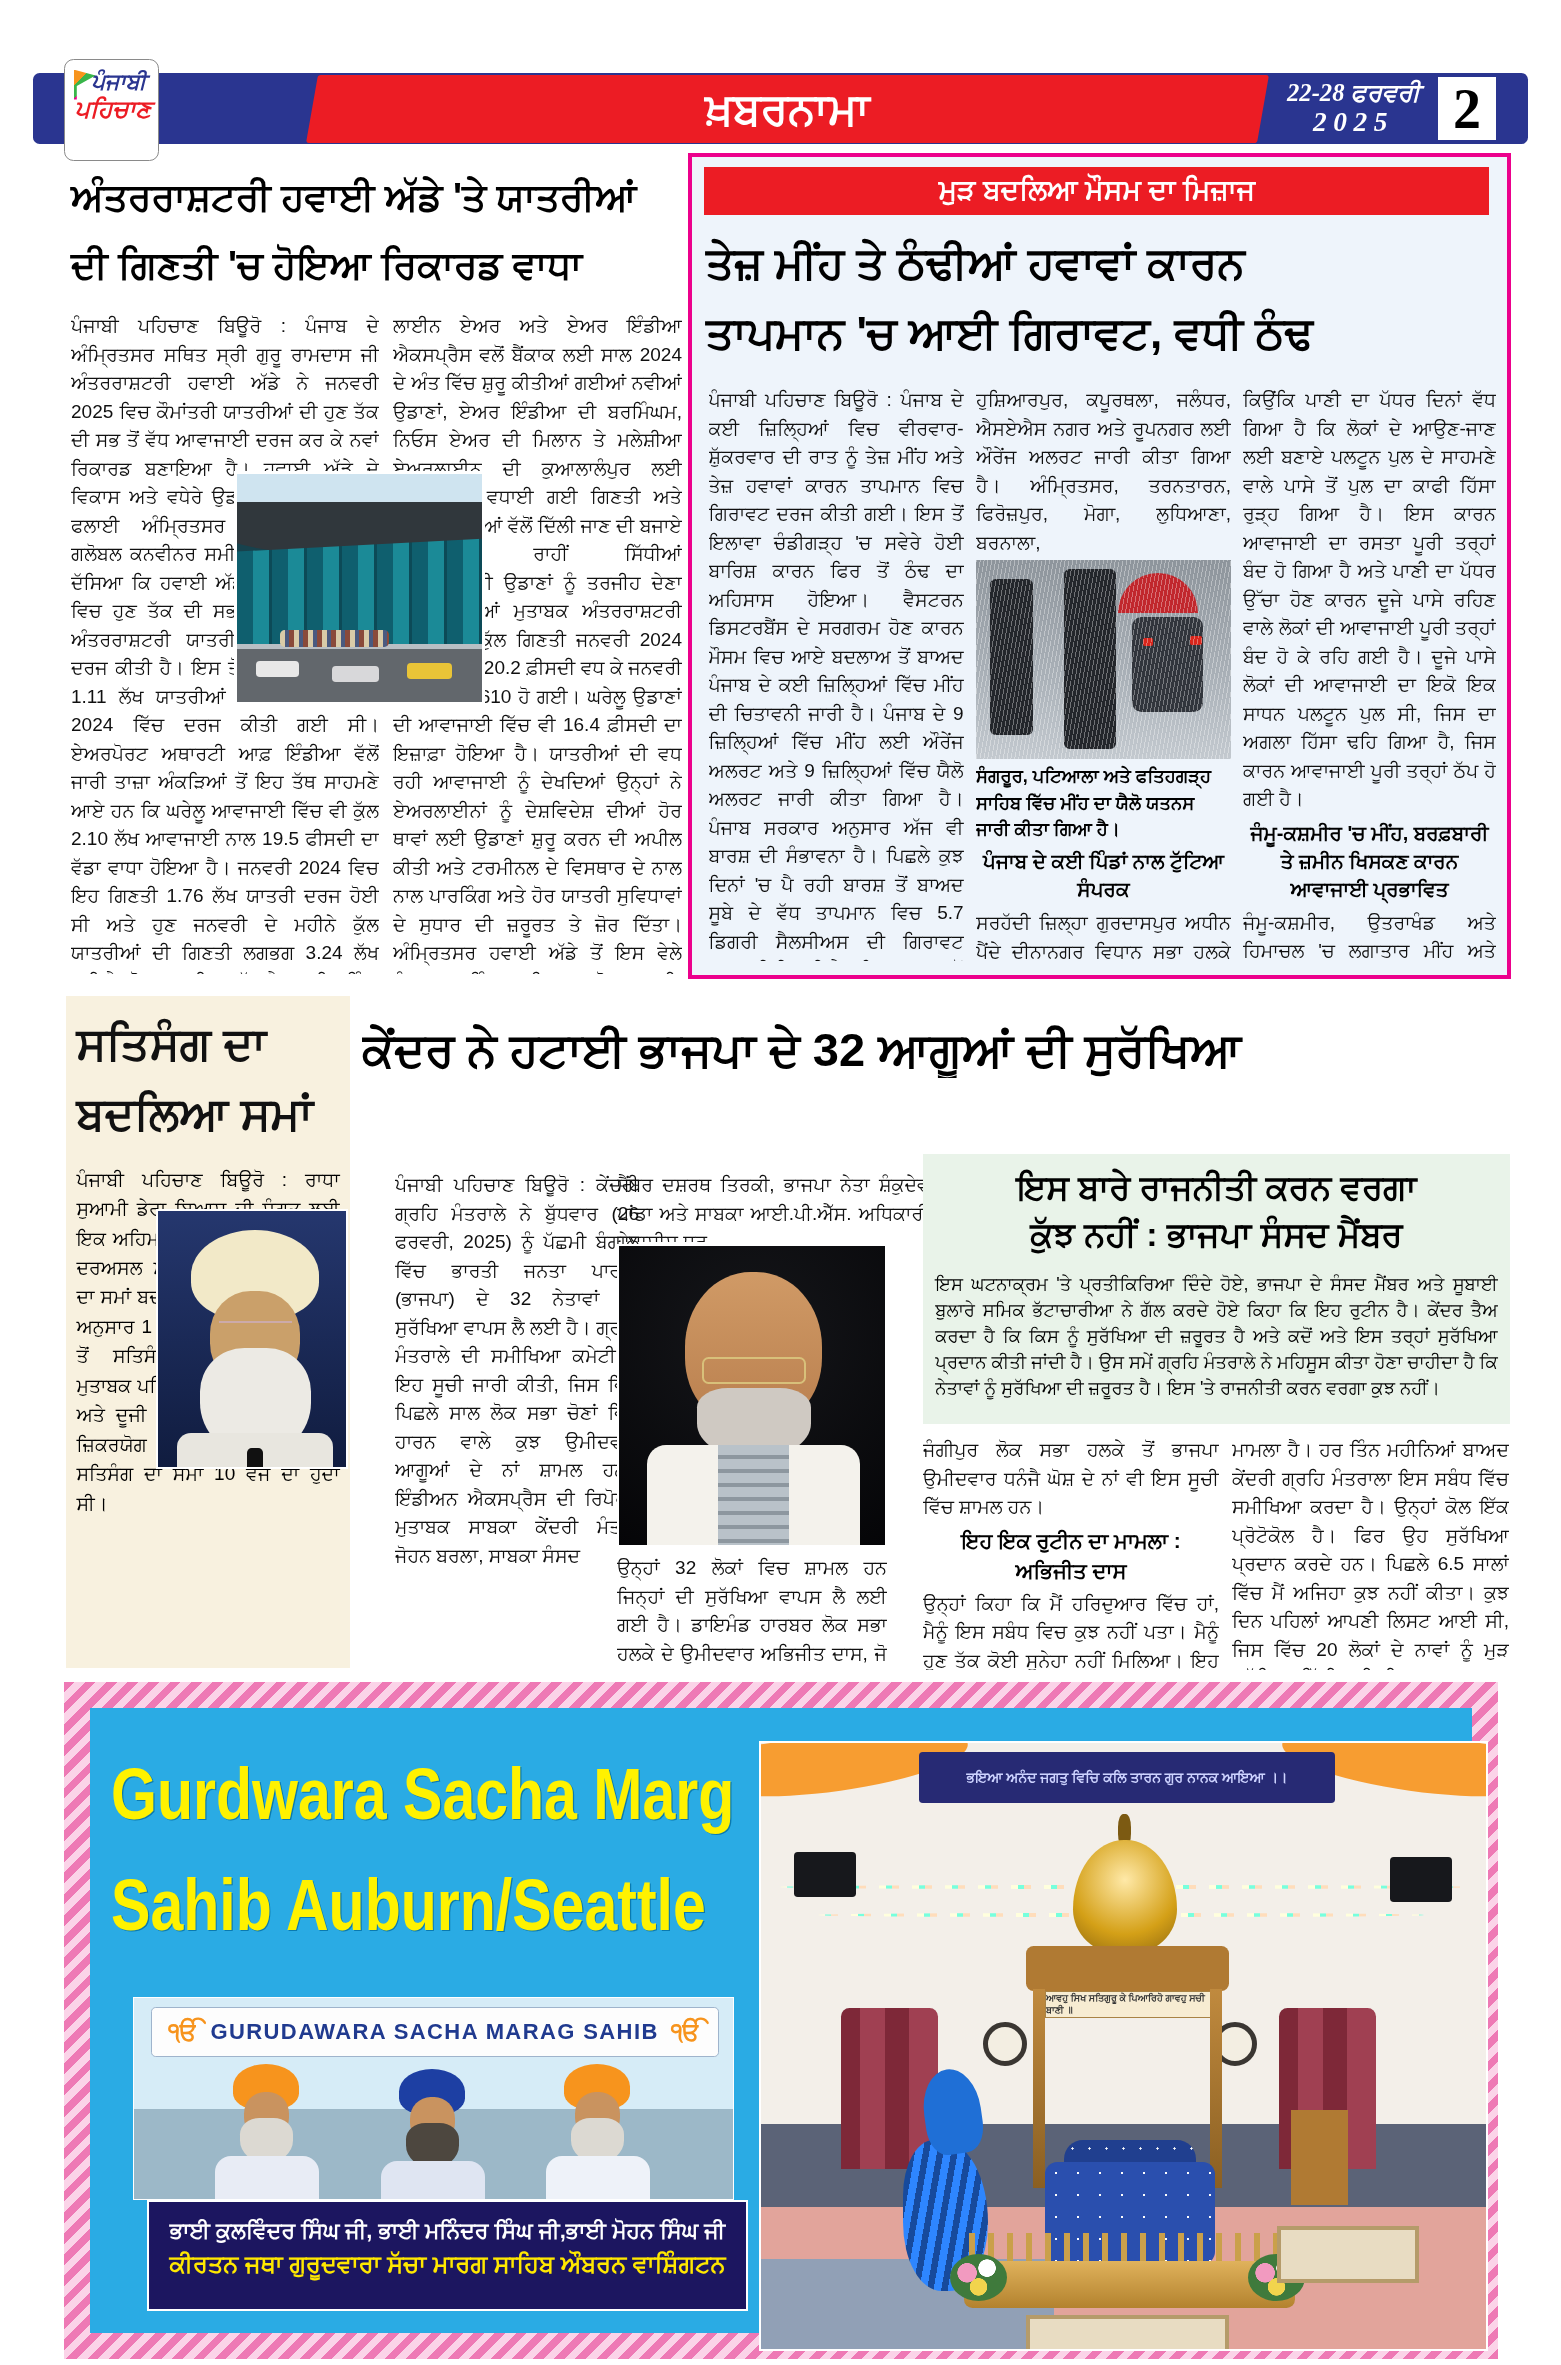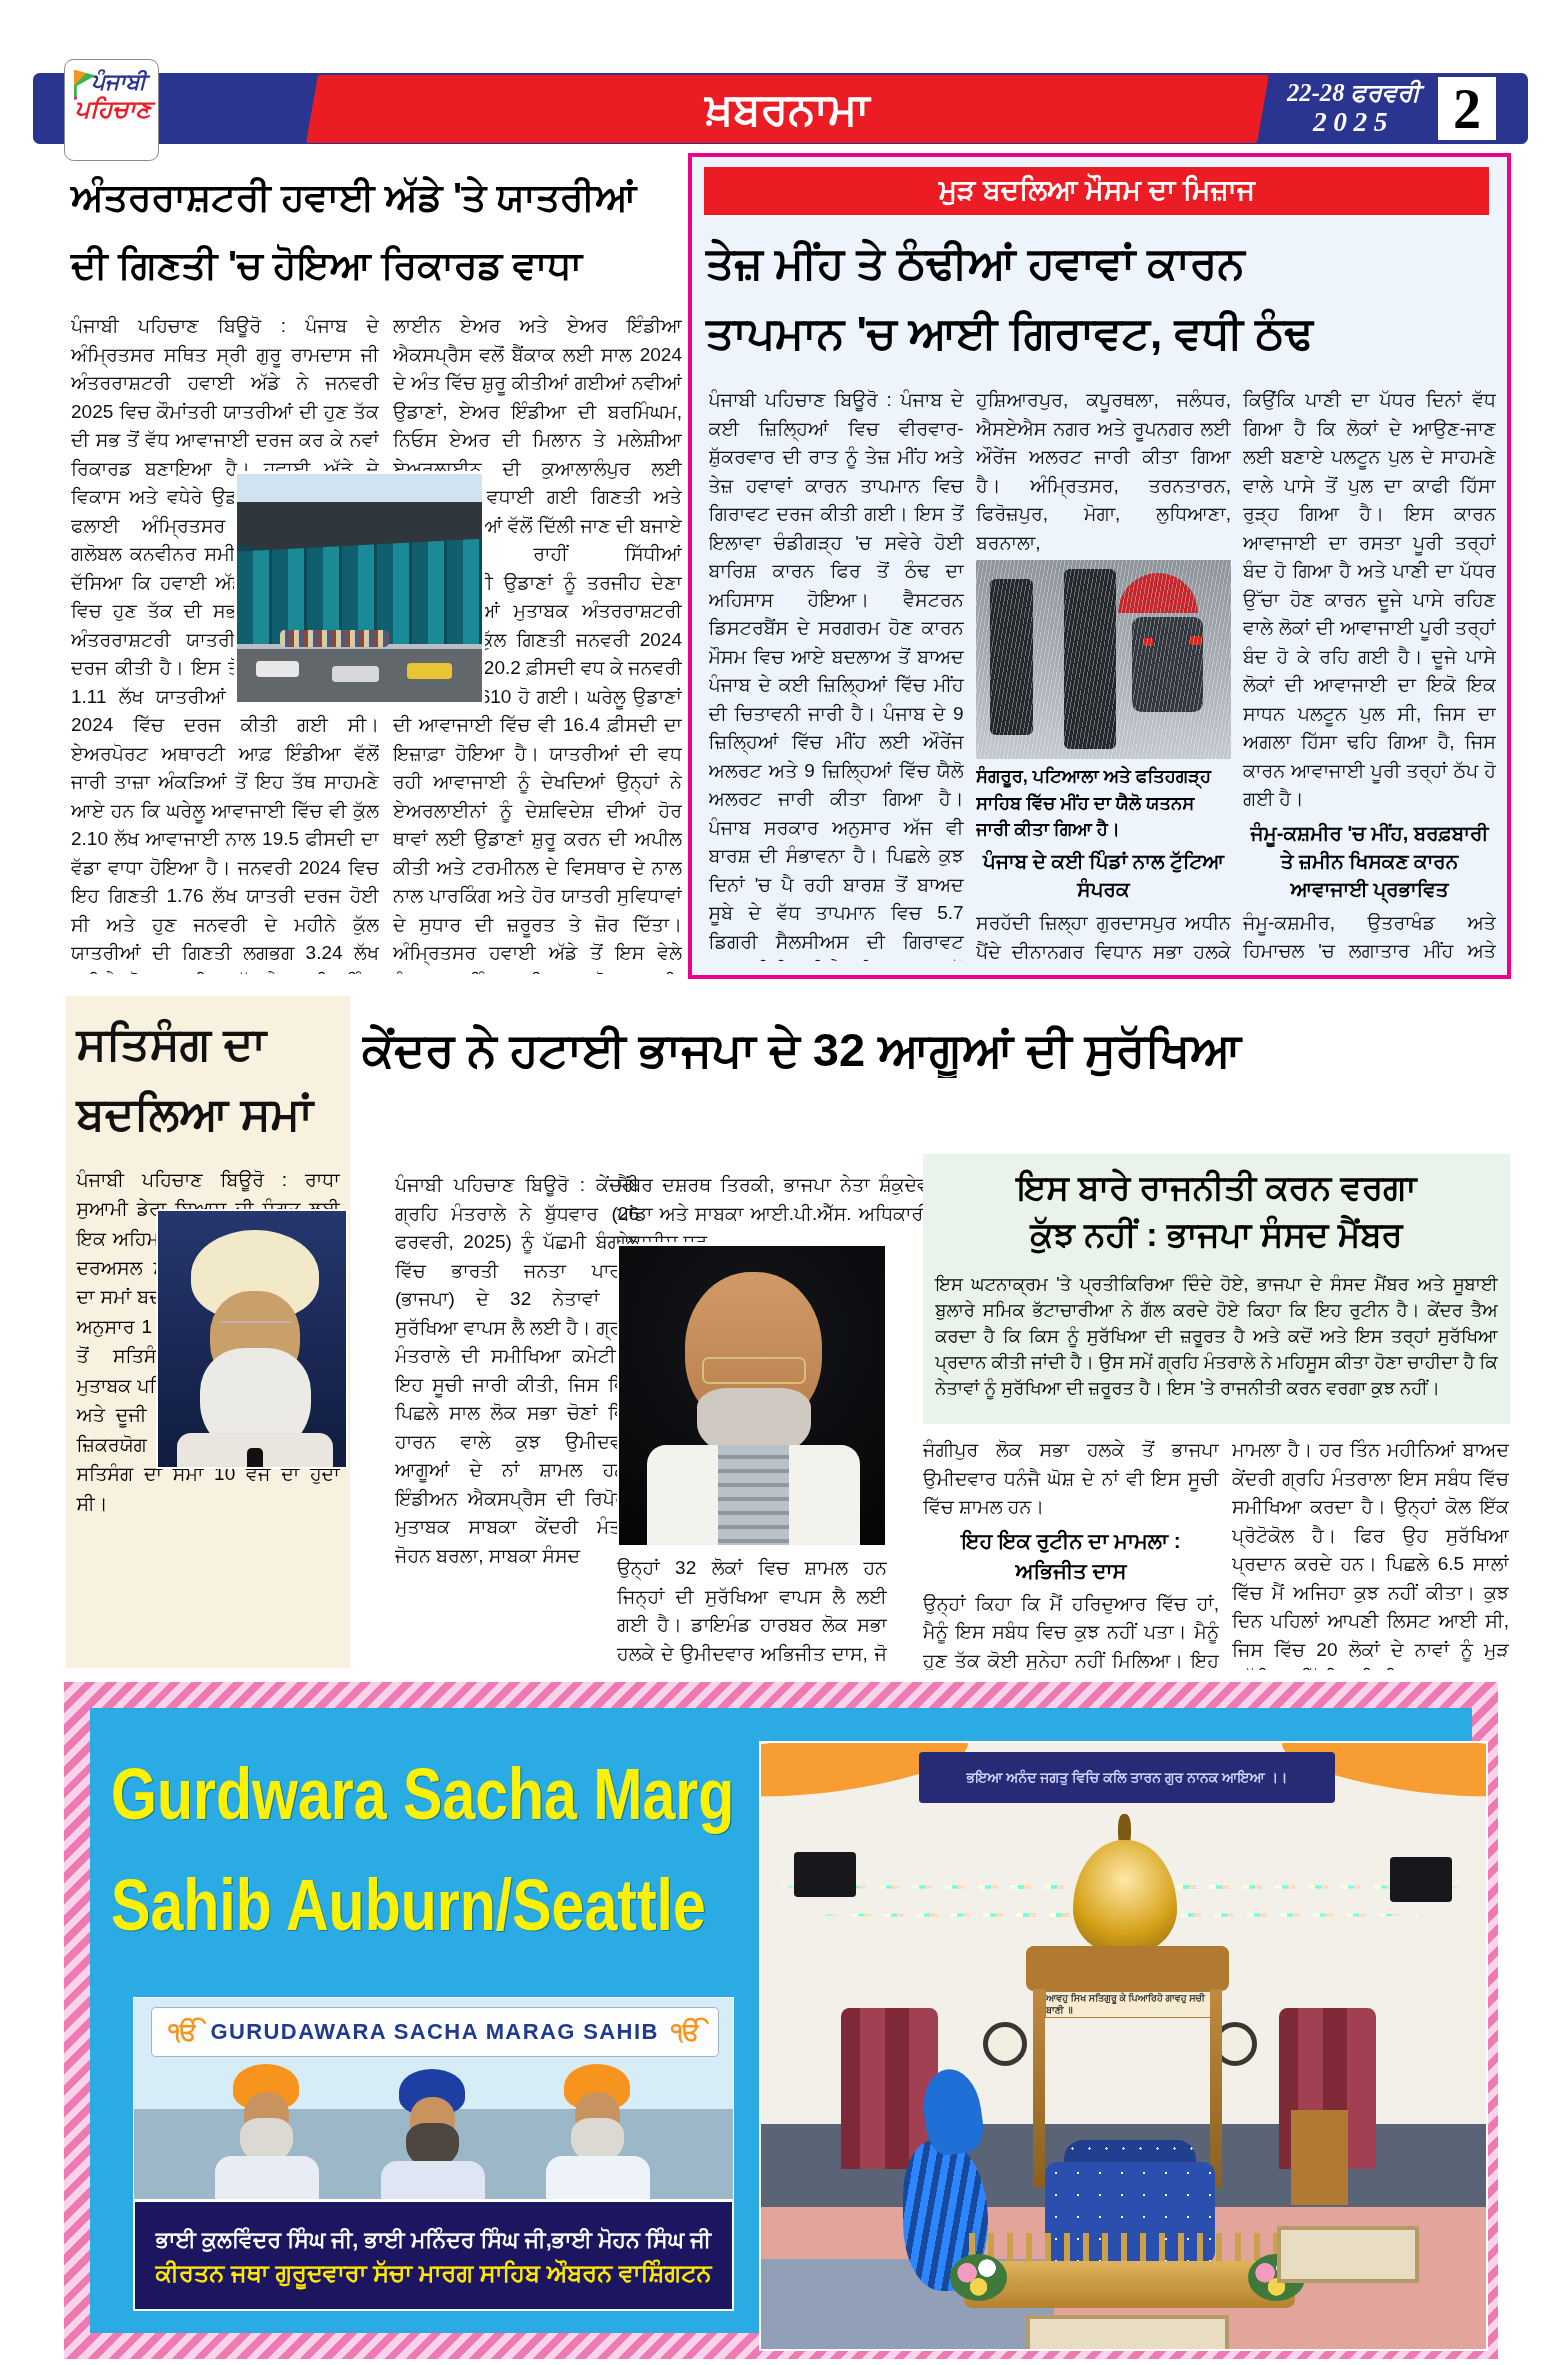--- a/index.html
+++ b/index.html
@@ -88,21 +88,21 @@
   .ad-title { left:21px; font-size:72px; font-weight:700; color:#fff200; transform:scaleX(0.82); transform-origin:left; white-space:nowrap; text-shadow:1.4px 1.4px 0 #0a7ab0; }
   .ad-photo-left { left:43px; top:289px; width:601px; height:203px; background:linear-gradient(#d6ecf7 0 55%, #9cb8c8 55%); overflow:hidden; border:1.9px solid #fff; }
   .ad-banner { left:16.6px; top:8.5px; width:568px; height:50px; background:#fdfdfd; border:1.4px solid #9fb4cc; border-radius:4.7px; display:flex; align-items:center; justify-content:center; gap:12.3px; }
   .ad-banner-text { color:#203a8f; font-size:22px; font-weight:700; letter-spacing:1.4px; }
   .ik-onkar { color:#f7941d; font-size:24.6px; font-weight:700; }
   .sikh-man { position:absolute; width:123px; height:132px; }
   .turban { position:absolute; left:28px; top:0; width:66px; height:45px; border-radius:50% 50% 35% 35%; }
   .face { position:absolute; left:39px; top:28px; width:45px; height:47px; background:#c9935f; border-radius:46%; }
   .beard-g { position:absolute; left:35px; top:54px; width:53px; height:45px; background:#dcd9d2; border-radius:40% 40% 55% 55%; }
   .torso { position:absolute; left:9.5px; top:92px; width:104px; height:43px; border-radius:16px 16px 0 0; }
-  .ad-caption { left:43px; top:492px; width:601px; height:111px; background:#1c1660; border:2.4px solid #fff; text-align:center; padding-top:25px; }
+  .ad-caption { left:57px; top:492px; width:601px; height:111px; background:#1c1660; border:2.4px solid #fff; text-align:center; padding-top:16px; }
   .ad-cap1 { color:#ffffff; font-size:22px; font-weight:700; }
   .ad-cap2 { color:#ffe800; font-size:24px; font-weight:700; margin-top:6px; }
   .hall-photo { left:669px; top:33px; width:729px; height:610px; border:2.8px solid #fff; background:#f3efe9; overflow:hidden; }
   .hall-banner { left:158px; top:8.5px; width:416px; height:51px; background:#272a74; border-radius:3.8px; color:#cdd3ff; font-size:14px; font-weight:700; display:flex; align-items:center; justify-content:center; text-align:center; padding:0 6.6px; }
   .drape { width:265px; height:57px; background:#f7941d; border-radius:0 0 60% 60%; opacity:.9; }
   .lights { height:3.8px; background:repeating-linear-gradient(90deg,#ffd 0 6.6px,#7fd 6.6px 13.2px,#fdb 13.2px 20px,transparent 20px 33px); border-radius:50%; }
   .wainscot { left:0; top:381px; width:729px; height:83px; background:#5b6377; }
   .hall-floor { left:0; top:464px; width:729px; height:147px; background:#e2a49b; }
   .hall-carpet { left:0; top:516px; width:293px; height:95px; background:#91a0b6; }
   .curtain { position:absolute; top:265px; width:97px; height:161px; background:linear-gradient(90deg,#7e2838 0 20%,#a04052 20% 45%,#7e2838 45% 70%,#a04052 70%); border-radius:8.5px 8.5px 0 0; }

